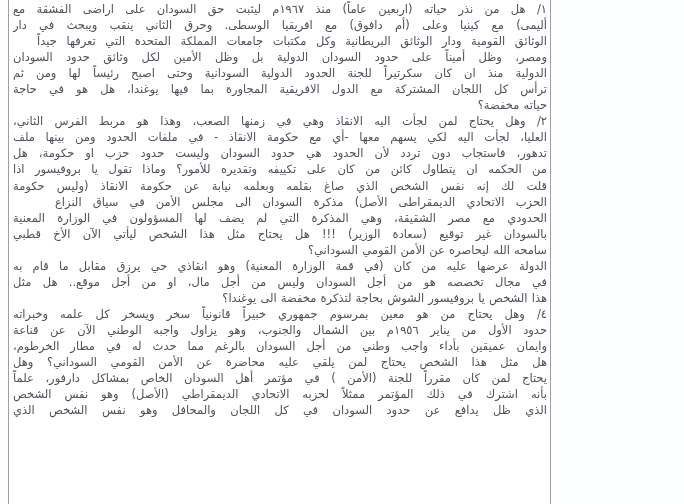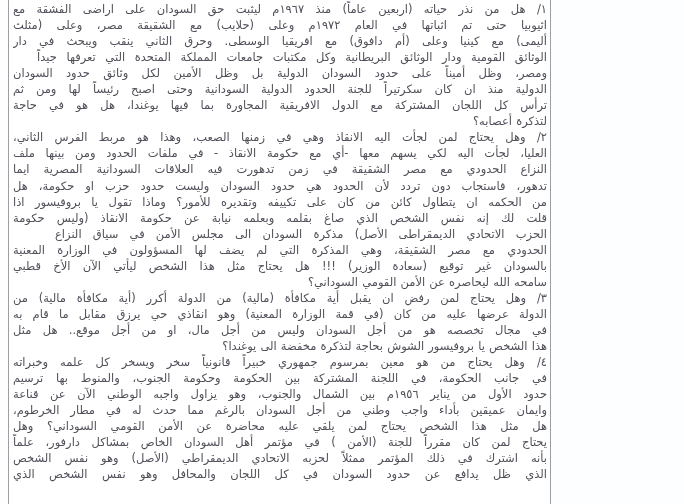--- a/index.html
+++ b/index.html
@@ -29,43 +29,39 @@
 </head>
 <body>
 
 <div class="page">
   <div class="right-margin-area"></div>
   <div class="left-margin-area"></div>
   <div class="vborder left"></div>
   <div class="vborder right"></div>
   <div class="text-column" id="text-column" style="color: rgb(80, 80, 90);">
       <div class="line"><span class="seg-n">١/ </span><span class="seg-u" style="border-bottom-color: rgb(180, 64, 63);">هل من نذر حياته (اربعين عاماً) منذ ١٩٦٧م ليثبت حق السودان على اراضى الفشقة مع</span></div>
-      <div class="line"><span class="seg-n">اثيوبيا حتى تم اثباتها في العام ١٩٧٢م </span><span class="seg-u" style="border-bottom-color: rgb(180, 64, 63);">وعلى (حلايب) مع الشقيقة مصر، وعلى (مثلث</span></div>
       <div class="line"><span class="seg-u" style="border-bottom-color: rgb(180, 64, 63);">أليمى)</span><span class="seg-n"> مع كينيا وعلى </span><span class="seg-u" style="border-bottom-color: rgb(180, 64, 63);">(أم دافوق)</span><span class="seg-n"> مع افريقيا الوسطى. وحرق </span><span class="seg-u" style="border-bottom-color: rgb(180, 64, 63);">الثاني ينقب ويبحث في دار</span></div>
       <div class="line"><span class="seg-u" style="border-bottom-color: rgb(180, 64, 63); margin-left: 24px;">الوثائق القومية ودار الوثائق البريطانية وكل مكتبات جامعات المملكة المتحدة التي تعرفها جيداً</span></div>
       <div class="line"><span class="seg-u" style="border-bottom-color: rgb(180, 64, 63);">ومصر، وظل أميناً على حدود السودان الدولية بل وظل الأمين لكل وثائق حدود السودان</span></div>
       <div class="line"><span class="seg-n">الدولية منذ ان كان </span><span class="seg-u" style="border-bottom-color: rgb(180, 64, 63);">سكرتيراً للجنة الحدود الدولية السودانية وحتى اصبح رئيساً </span><span class="seg-n">لها ومن ثم</span></div>
       <div class="line"><span class="seg-u" style="border-bottom-color: rgb(180, 64, 63);">ترأس كل اللجان المشتركة مع الدول الافريقية المجاورة بما فيها يوغندا، هل هو في حاجة</span></div>
-      <div class="line end"><span class="seg-u" style="border-bottom-color: rgb(180, 64, 63);">لتذكرة أعصابه؟</span></div>
+      <div class="line end"><span class="seg-u" style="border-bottom-color: rgb(180, 64, 63);">حياته مخفضة؟</span></div>
       <div class="line"><span class="seg-u" style="border-bottom-color: rgb(180, 64, 63);">٢/ وهل يحتاج لمن لجأت اليه الانقاذ وهي في زمنها الصعب، وهذا هو مربط الفرس الثاني،</span></div>
       <div class="line"><span class="seg-u" style="border-bottom-color: rgb(180, 64, 63);">العليا، </span><span class="seg-n">لجأت اليه لكي يسهم معها -أي مع حكومة الانقاذ - في ملفات الحدود ومن بينها ملف</span></div>
-      <div class="line"><span class="seg-n">النزاع الحدودي مع مصر الشقيقة في زمن تدهورت فيه العلاقات السودانية المصرية ايما</span></div>
       <div class="line"><span class="seg-u" style="border-bottom-color: rgb(180, 64, 63);">تدهور، فاستجاب دون تردد لأن الحدود هي حدود السودان وليست حدود حزب او حكومة، هل</span></div>
       <div class="line"><span class="seg-u" style="border-bottom-color: rgb(180, 64, 63);">من الحكمه ان يتطاول كائن من كان على تكييفه وتقديره للأمور؟ وماذا تقول يا بروفيسور اذا</span></div>
       <div class="line"><span class="seg-u" style="border-bottom-color: rgb(180, 64, 63);">قلت لك إنه نفس الشخص الذي صاغ بقلمه وبعلمه نيابة عن حكومة الانقاذ (وليس حكومة</span></div>
       <div class="line"><span class="seg-u" style="border-bottom-color: rgb(180, 64, 63); margin-left: 42px;">الحزب الاتحادي الديمقراطى الأصل) مذكرة السودان الى مجلس الأمن في سياق النزاع</span></div>
       <div class="line"><span class="seg-u" style="border-bottom-color: rgb(180, 64, 63);">الحدودي مع مصر الشقيقة، وهي المذكرة التي لم يضف لها المسؤولون في الوزارة المعنية</span></div>
       <div class="line"><span class="seg-u" style="border-bottom-color: rgb(180, 64, 63);">بالسودان غير توقيع (سعادة الوزير) !!! هل يحتاج مثل هذا الشخص ليأتي الآن الأخ قطبي</span></div>
       <div class="line end"><span class="seg-n">سامحه الله ليحاصره عن الأمن القومي السوداني؟</span></div>
-      <div class="line"><span class="seg-u" style="border-bottom-color: rgb(180, 64, 63);">٣/ وهل يحتاج لمن رفض ان يقبل أية مكافأة (مالية) من الدولة أكرر (أية مكافأة مالية) من</span></div>
       <div class="line"><span class="seg-n">الدولة عرضها عليه من كان (في قمة الوزارة المعنية) وهو انقاذي حي يرزق مقابل ما قام به</span></div>
       <div class="line"><span class="seg-n">في مجال تخصصه هو من أجل السودان وليس من أجل مال، او من أجل موقع.. هل مثل</span></div>
       <div class="line end"><span class="seg-n">هذا الشخص يا بروفيسور الشوش </span><span class="seg-u" style="border-bottom-color: rgb(180, 64, 63);">بحاجة لتذكرة مخفضة الى يوغندا؟</span></div>
       <div class="line"><span class="seg-n">٤/ وهل يحتاج من هو معين بمرسوم جمهوري خبيراً قانونياً سخر ويسخر كل علمه وخبراته</span></div>
-      <div class="line"><span class="seg-n">في جانب الحكومة، في اللجنة المشتركة بين الحكومة وحكومة الجنوب، والمنوط بها ترسيم</span></div>
       <div class="line"><span class="seg-n">حدود الأول من يناير ١٩٥٦م بين الشمال والجنوب، </span><span class="seg-u" style="border-bottom-color: rgb(180, 64, 63);">وهو يزاول واجبه الوطني الآن عن قناعة</span></div>
       <div class="line"><span class="seg-u" style="border-bottom-color: rgb(180, 64, 63);">وايمان عميقين بأداء واجب وطني من أجل السودان بالرغم مما حدث له في مطار الخرطوم،</span></div>
       <div class="line"><span class="seg-u" style="border-bottom-color: rgb(180, 64, 63);">هل مثل هذا الشخص يحتاج لمن يلقي عليه محاضرة عن الأمن القومي السوداني؟ وهل</span></div>
       <div class="line"><span class="seg-u" style="border-bottom-color: rgb(180, 64, 63);">يحتاج لمن كان مقرراً للجنة (الأمن ) في مؤتمر أهل السودان الخاص بمشاكل دارفور، علماً</span></div>
       <div class="line"><span class="seg-u" style="border-bottom-color: rgb(180, 64, 63);">بأنه اشترك في ذلك المؤتمر ممثلاً لحزبه الاتحادي الديمقراطي (الأصل) وهو نفس الشخص</span></div>
       <div class="line"><span class="seg-n">الذي ظل يدافع عن حدود السودان في كل اللجان والمحافل وهو نفس الشخص الذي</span></div>
     </div>
 </div>
 
 </body></html>

